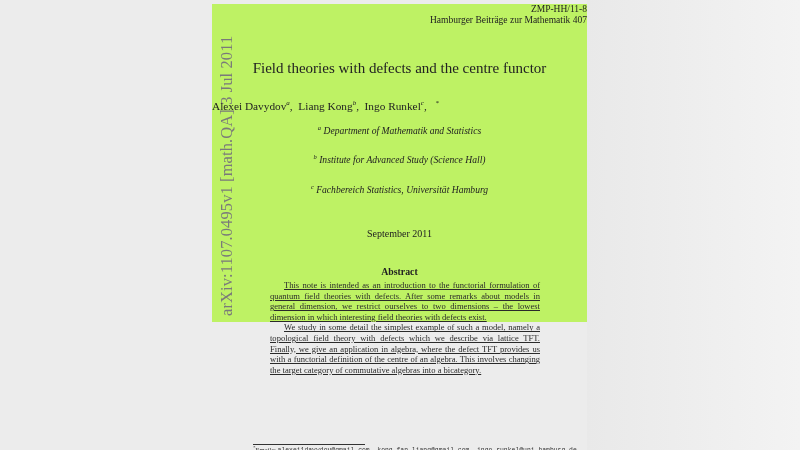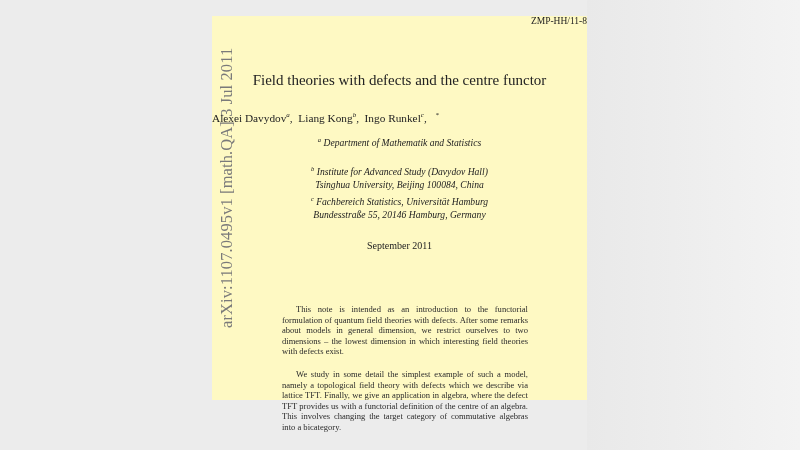--- a/index.html
+++ b/index.html
@@ -4,77 +4,77 @@
 <style>
   html, body { margin:0; padding:0; }
   body {
     width:800px; height:450px; overflow:hidden; position:relative;
     background:#ececec;
     font-family:"DejaVu Serif", "Liberation Serif", serif;
     color:#222;
   }
   .bg-right { position:absolute; left:587px; top:0; width:213px; height:450px;
     background:linear-gradient(to right,#e9e9e9,#f3f3f3); }
-  .page { position:absolute; left:212px; top:16px; width:375px; height:384px; background:#fef9c3; }
+  .page { position:absolute; left:212px; top:4px; width:375px; height:318px; background:#bef264; }
   .abs { position:absolute; white-space:nowrap; }
   .report { right:0; top:0; font-family:"Liberation Serif", serif; font-size:9.5px; text-align:right; line-height:11px; }
   .arxiv { position:absolute; left:5px; top:312px; transform-origin:0 0; transform:rotate(-90deg);
     font-family:"Liberation Serif", serif; font-size:16.5px; color:#7a7a7a; white-space:nowrap; letter-spacing:0.1px; }
   .title { left:0; width:375px; top:56px; text-align:center; font-family:"Liberation Serif", serif; font-size:15px; color:#222; }
   .authors { left:0; width:375px; top:95px; text-align:left; font-family:"Liberation Serif", serif; font-size:11.3px; }
   .authors sup { font-size:7px; font-style:italic; }
   .affil { left:0; width:375px; text-align:center; font-family:"Liberation Serif", serif; font-style:italic; font-size:9.6px; line-height:13px; }
   .affil sup { font-size:6.5px; }
   .date { left:0; width:375px; top:224px; text-align:center; font-family:"Liberation Serif", serif; font-size:10px; }
   .abs-head { left:0; width:375px; top:262px; text-align:center; font-family:"Liberation Serif", serif; font-weight:bold; font-size:9.8px; }
   .abstract { position:absolute; left:58px; width:270px; top:276px; font-family:"Liberation Serif", serif; font-size:8.55px; line-height:10.6px; text-align:justify; color:#2a2a2a; }
-  .abstract p { margin:12px; text-indent:14px; }
+  .abstract p { margin:0; text-indent:14px;text-decoration:underline; }
   .fn-rule { position:absolute; left:41px; top:440px; width:112px; height:0; border-top:0.8px solid #333; }
   .footnote { left:41px; top:441px; font-family:"Liberation Serif", serif; font-size:6.7px; color:#333; }
   .footnote .mono { font-family:"Liberation Mono", monospace; font-size:6.4px; }
   .footnote sup { font-size:5px; }
 </style>
 </head>
 <body>
 
 <div class="bg-right"></div>
 
 <div class="page">
 
   <div class="abs report">
     <div>ZMP-HH/11-8</div>
+    <div>Hamburger Beiträge zur Mathematik 407</div>
   </div>
 
   <div class="arxiv">arXiv:1107.0495v1  [math.QA]  3 Jul 2011</div>
 
   <div class="abs title">Field theories with defects and the centre functor</div>
 
   <div class="abs authors">
     <span>Alexei Davydov</span><sup>a</sup>,&nbsp;
     <span>Liang Kong</span><sup>b</sup>,&nbsp;
     <span>Ingo Runkel</span><sup>c</sup>,&nbsp;&nbsp;
     <sup>*</sup>
   </div>
 
   <div class="abs affil" style="top:117px;">
     <div><sup>a</sup> <span>Department of Mathematik and Statistics</span></div>
   </div>
 
   <div class="abs affil" style="top:146px;">
-    <div><sup>b</sup> <span>Institute for Advanced Study (Davydov Hall)</span></div>
-    <div>Tsinghua University, Beijing 100084, China</div>
+    <div><sup>b</sup> <span>Institute for Advanced Study (Science Hall)</span></div>
   </div>
 
   <div class="abs affil" style="top:176px;">
     <div><sup>c</sup> <span>Fachbereich Statistics, Universität Hamburg</span></div>
-    <div>Bundesstraße 55, 20146 Hamburg, Germany</div>
   </div>
 
   <div class="abs date">September 2011</div>
 
+  <div class="abs abs-head">Abstract</div>
 
   <div class="abstract">
     <p>This note is intended as an introduction to the functorial formulation of quantum field theories with defects. After some remarks about models in general dimension, we restrict ourselves to two dimensions – the lowest dimension in which interesting field theories with defects exist.</p>
     <p>We study in some detail the simplest example of such a model, namely a topological field theory with defects which we describe via lattice TFT. Finally, we give an application in algebra, where the defect TFT provides us with a functorial definition of the centre of an algebra. This involves changing the target category of commutative algebras into a bicategory.</p>
   </div>
 
   <div class="fn-rule"></div>
   <div class="abs footnote">
     <sup>*</sup><span>Emails: </span><span class="mono">alexei1davydov@gmail.com, kong.fan.liang@gmail.com, ingo.runkel@uni-hamburg.de</span>
   </div>

